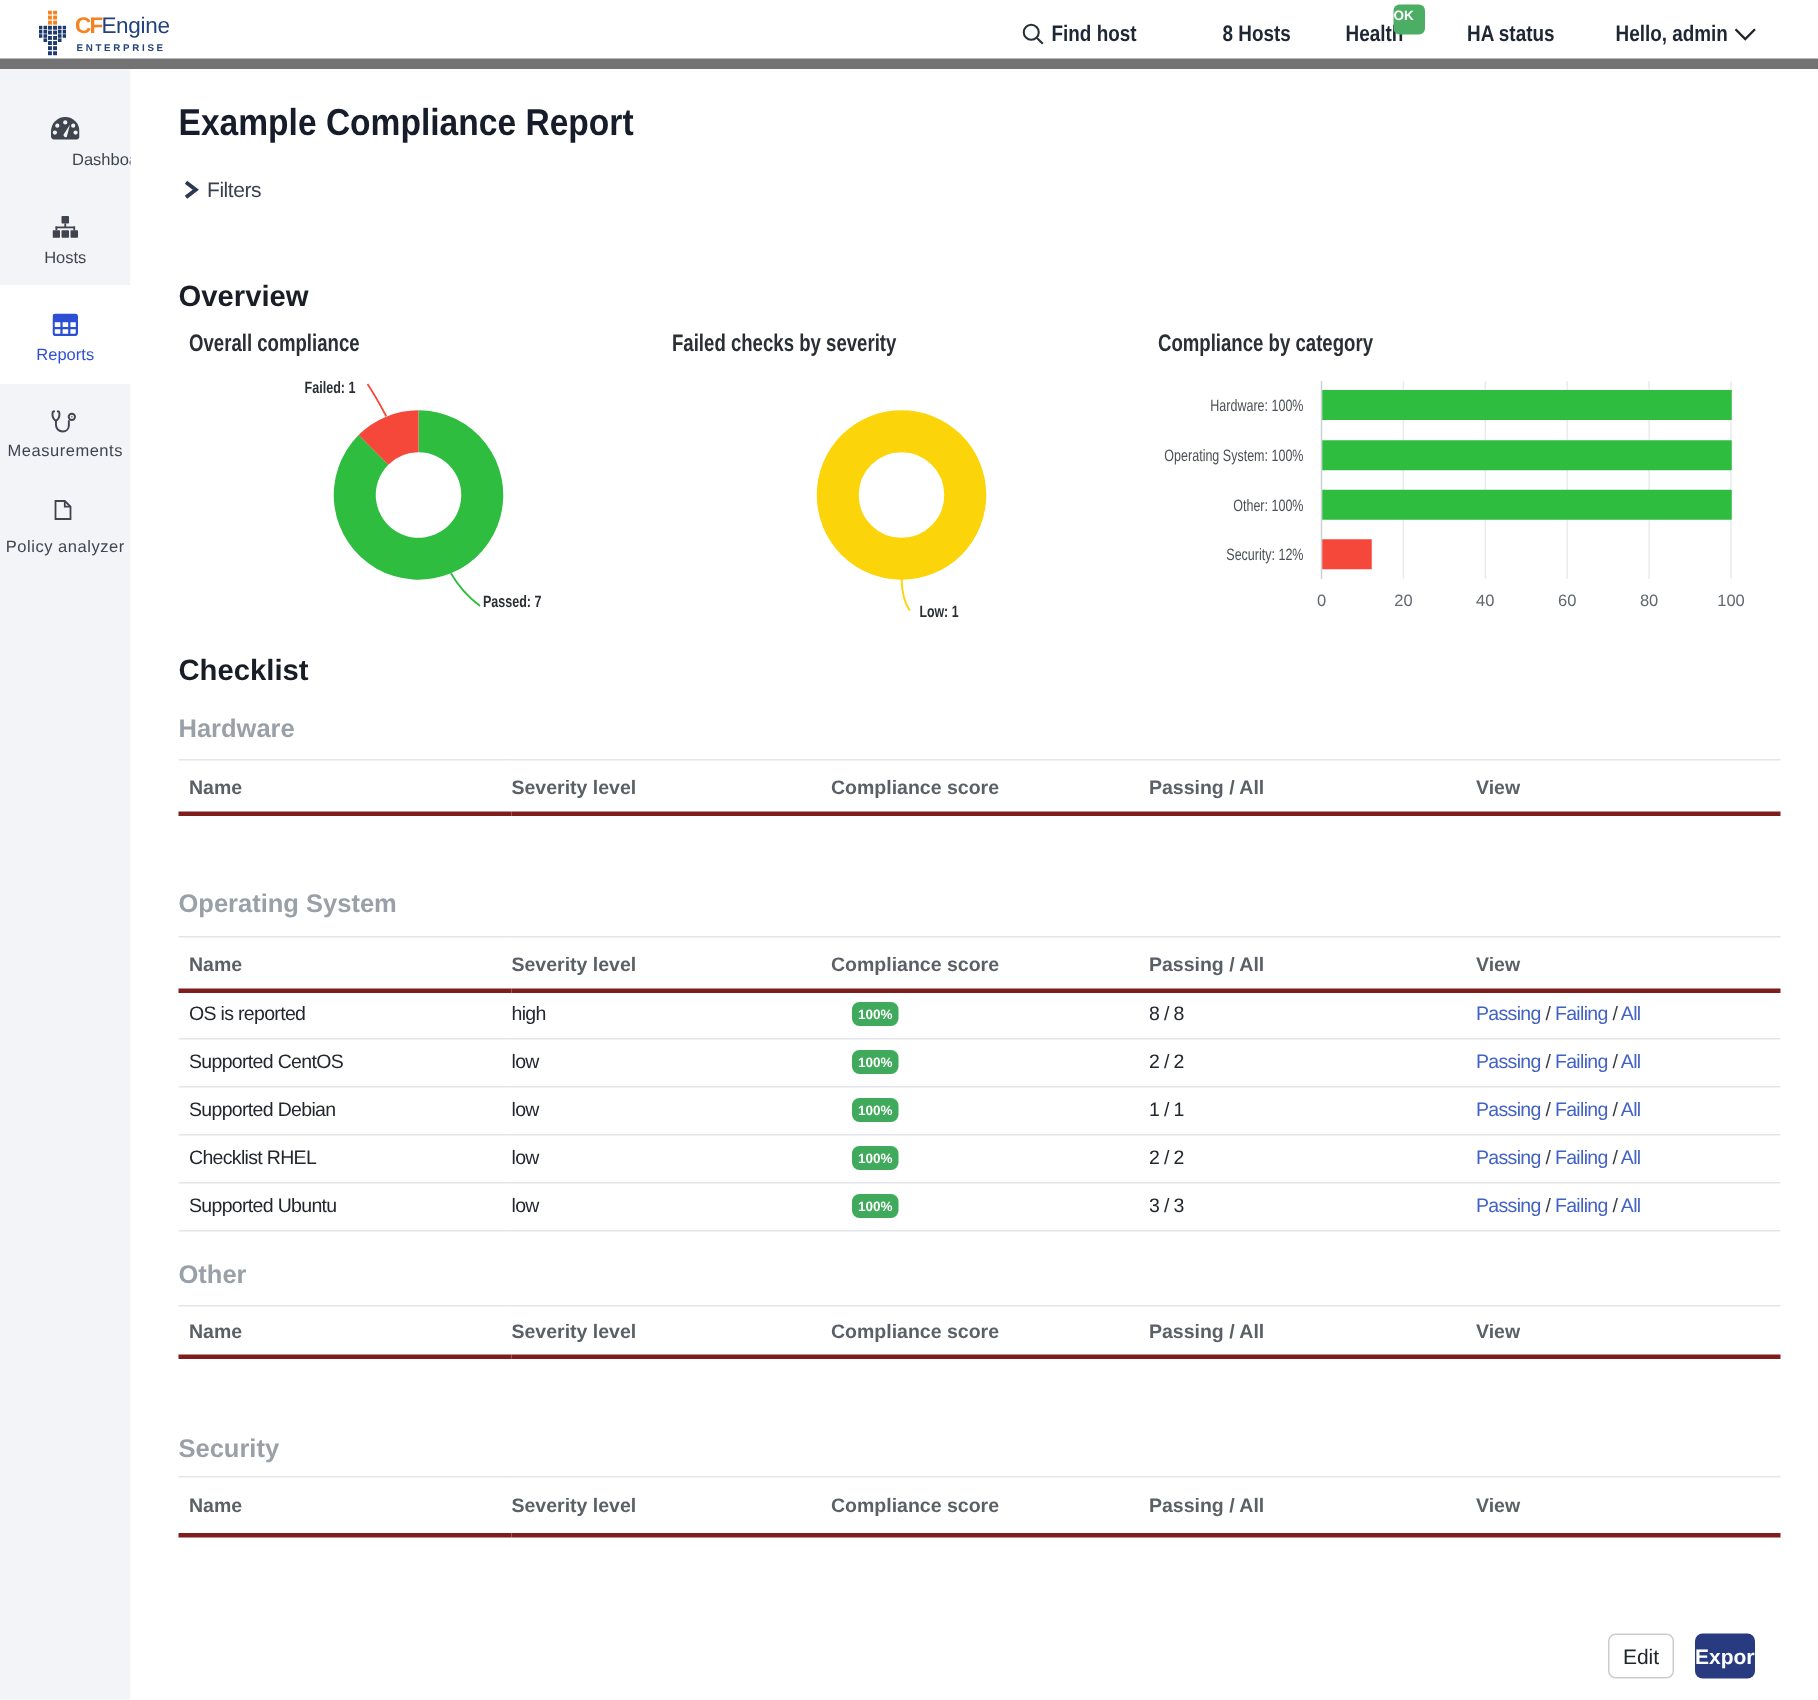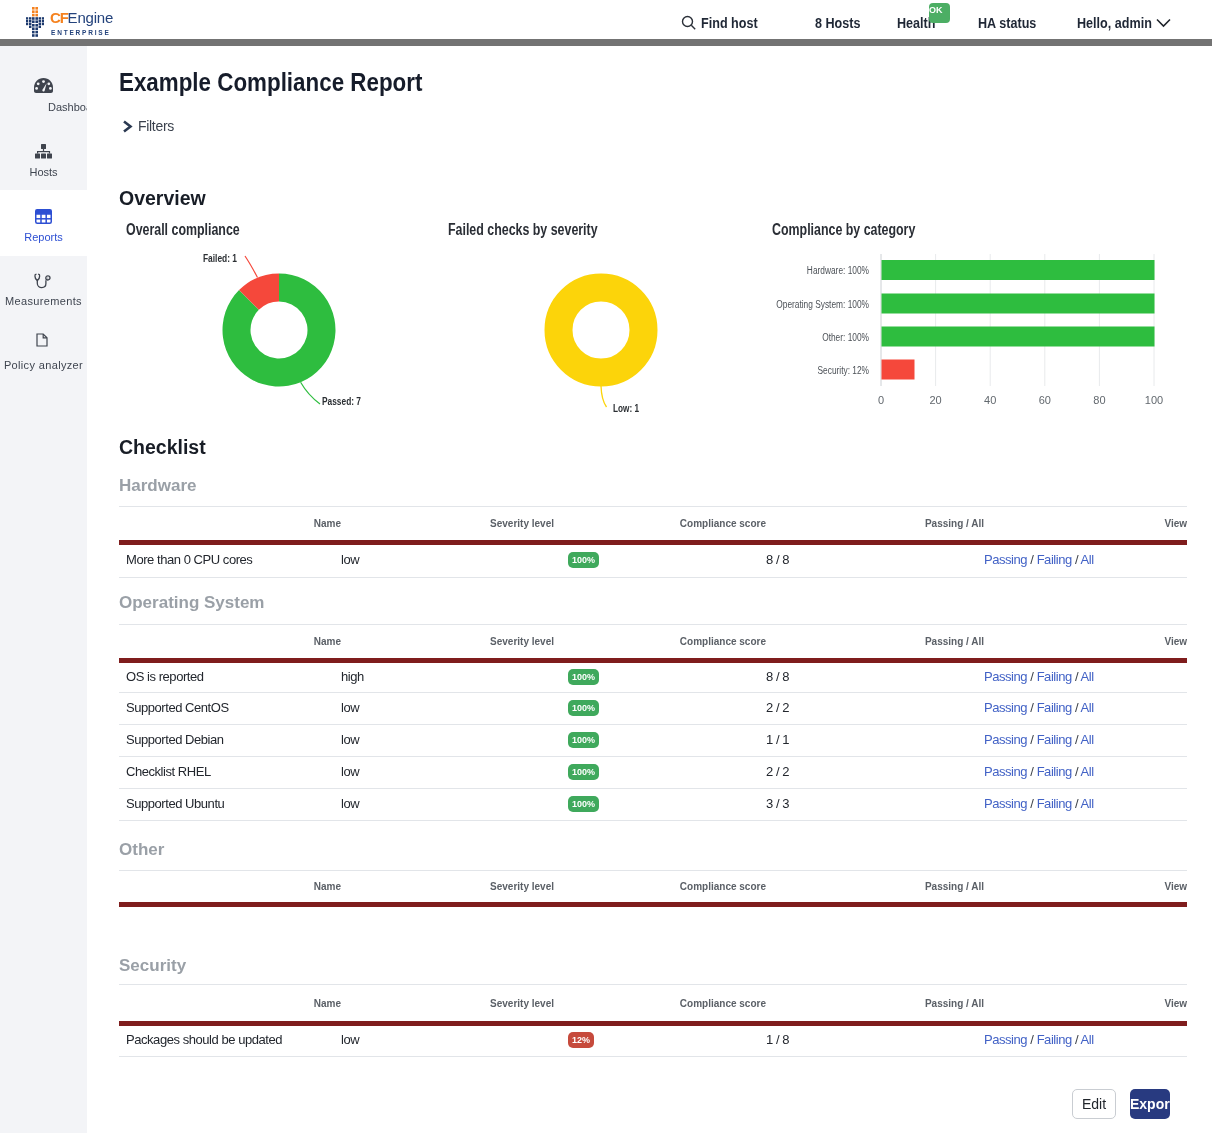--- a/index.html
+++ b/index.html
@@ -13,21 +13,21 @@
 .sitem { position:absolute; left:0; width:87px; text-align:center; }
 .slabel { font-size:11px; color:#3f4550; display:block; }
 
 #main { position:absolute; left:87px; top:46px; width:1125px; height:1087px; background:#fff; }
 h1 { position:absolute; left:32px; top:22px; font-size:25px; font-weight:bold; color:#161c2a; transform:scaleX(0.895); transform-origin:left top; }
 .h2 { position:absolute; font-size:19.5px; font-weight:bold; color:#181d26; }
 .charttitle { position:absolute; font-size:16px; font-weight:bold; color:#2a2e35; transform:scaleX(0.775); transform-origin:left top; }
 .seclabel { position:absolute; font-size:17px; font-weight:bold; color:#9aa0a7; }
 
 table.ck { position:absolute; left:32px; width:1068px; border-collapse:collapse; table-layout:fixed; }
-table.ck th { border-top:1px solid #e2e5e9; border-bottom:5px solid #7f1d1d; text-align:right; font-size:10px; color:#5b6067; font-weight:bold; padding:0; }
+table.ck th { border-top:1px solid #e2e5e9; border-bottom:3px solid #7f1d1d; text-align:left; font-size:13px; color:#5b6067; font-weight:bold; padding:0; }
 table.ck td { border-bottom:1px solid #e2e5e9; text-align:left; font-size:13px; color:#23272e; padding:0 0 3px 0; letter-spacing:-0.45px; }
 table.ck .c1 { padding-left:7px; }
 .badge { display:inline-block; margin-left:14px; border-radius:5px; padding:4px 4px 3px 4px; font-size:9px; font-weight:bold; color:#fff; line-height:1; letter-spacing:0; }
 .bgreen { background:#3fa95c; }
 .bred { background:#c64a3c; }
 a.lnk { color:#4262c6; text-decoration:none; }
 .slash { color:#3a3f46; }
 
 .btn { position:absolute; height:30px; border-radius:5px; font-size:14px; line-height:28px; text-align:center; }
 </style>
@@ -237,27 +237,20 @@
         <col>
       </colgroup>
     <tbody>
         <tr style="height:36px;">
           <th class="c1">Name</th>
           <th>Severity level</th>
           <th>Compliance score</th>
           <th>Passing / All</th>
           <th>View</th>
         </tr>
-    <tr style="height:35px;">
-          <td class="c1">More than 0 CPU cores</td>
-          <td>low</td>
-          <td><span class="badge bgreen">100%</span></td>
-          <td>8 / 8</td>
-          <td><a class="lnk">Passing</a> <span class="slash">/</span> <a class="lnk">Failing</a> <span class="slash">/</span> <a class="lnk">All</a></td>
-        </tr>
   </tbody>
     </table>
 
   <div class="seclabel" style="left:32px; top:547px;">Operating System</div>
   <table class="ck" style="top:578px;">
     <colgroup>
         <col style="width:222px">
         <col style="width:213px">
         <col style="width:212px">
         <col style="width:218px">
@@ -339,25 +332,18 @@
         <col>
       </colgroup>
     <tbody>
         <tr style="height:39px;">
           <th class="c1">Name</th>
           <th>Severity level</th>
           <th>Compliance score</th>
           <th>Passing / All</th>
           <th>View</th>
         </tr>
-    <tr style="height:33px;">
-          <td class="c1">Packages should be updated</td>
-          <td>low</td>
-          <td><span class="badge bred">12%</span></td>
-          <td>1 / 8</td>
-          <td><a class="lnk">Passing</a> <span class="slash">/</span> <a class="lnk">Failing</a> <span class="slash">/</span> <a class="lnk">All</a></td>
-        </tr>
   </tbody>
     </table>
 
   <div class="btn" style="left:985px; top:1043px; width:44px; background:#fff; border:1px solid #c9cdd2; color:#20252b;">Edit</div>
   <div class="btn" style="left:1043px; top:1043px; width:40px; background:#283a80; color:#fff; font-weight:bold; line-height:30px;">Export</div>
 </div>
 
 </body></html>

